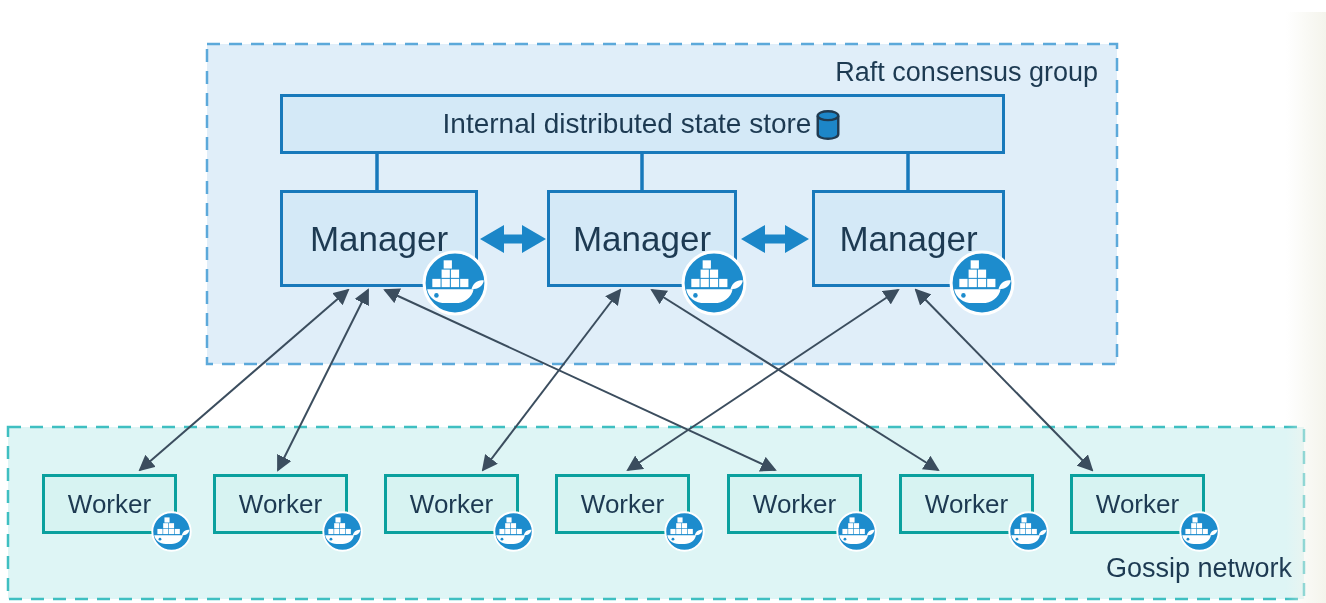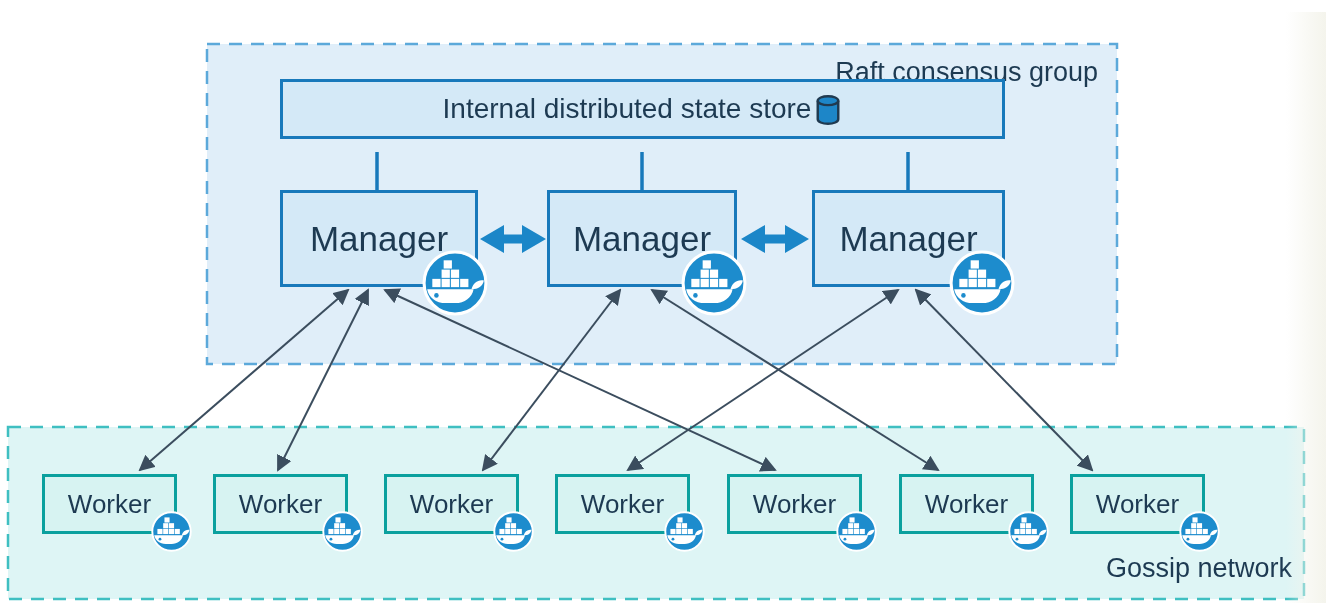--- a/index.html
+++ b/index.html
@@ -24,21 +24,21 @@
     white-space:nowrap;
   }
   .raft-label{top:47px;right:228px;}
   .gossip-label{top:543px;right:34px;}
   .node{
     position:absolute;
     display:flex;align-items:center;justify-content:center;
     color:#1d3a52;
   }
   .store-box{
-    left:280px;top:67px;width:725px;height:60px;
+    left:280px;top:82px;width:725px;height:60px;
     background:#d4e9f7;border:3px solid #1879bb;
     font-size:28px;gap:3px;text-align:center;
   }
   .manager-box{
     background:#d4e9f7;border:3px solid #1879bb;
     font-size:35px;
   }
   .worker-box{
     background:#d7f3f2;border:3px solid #0aa09e;
     font-size:26px;

